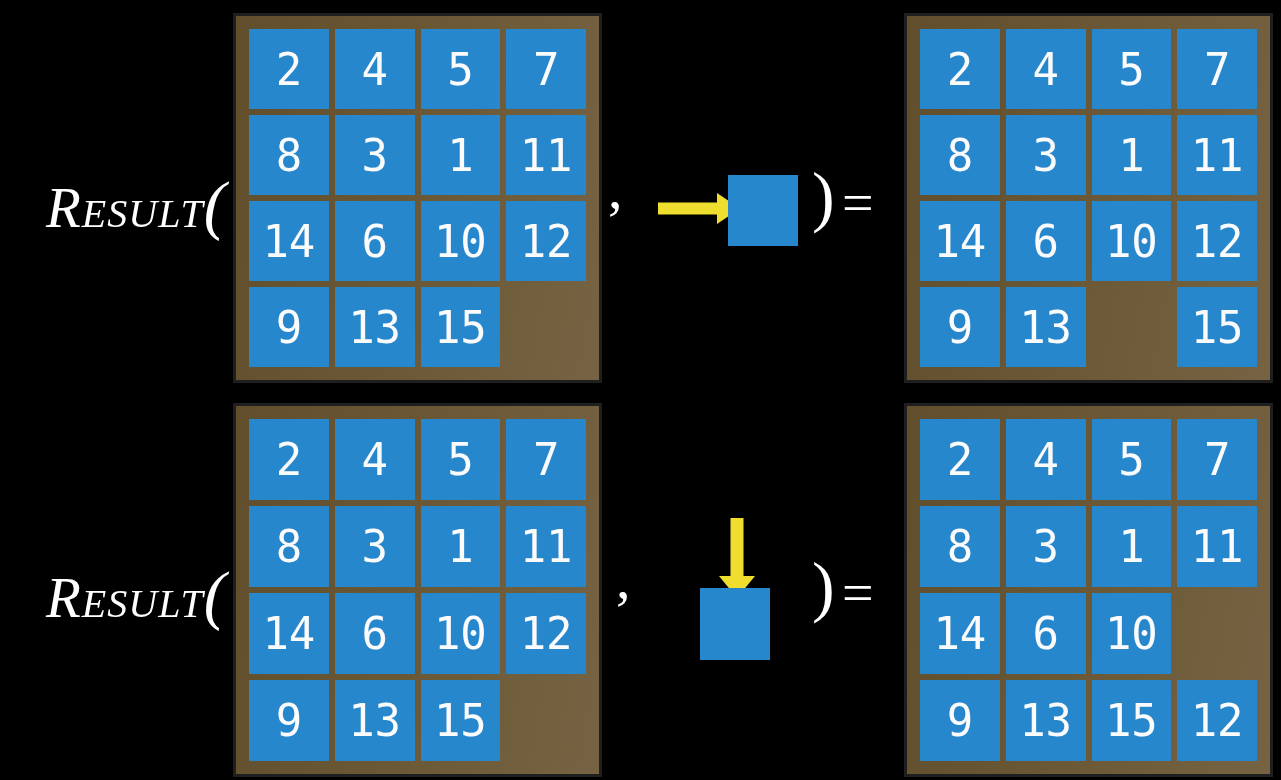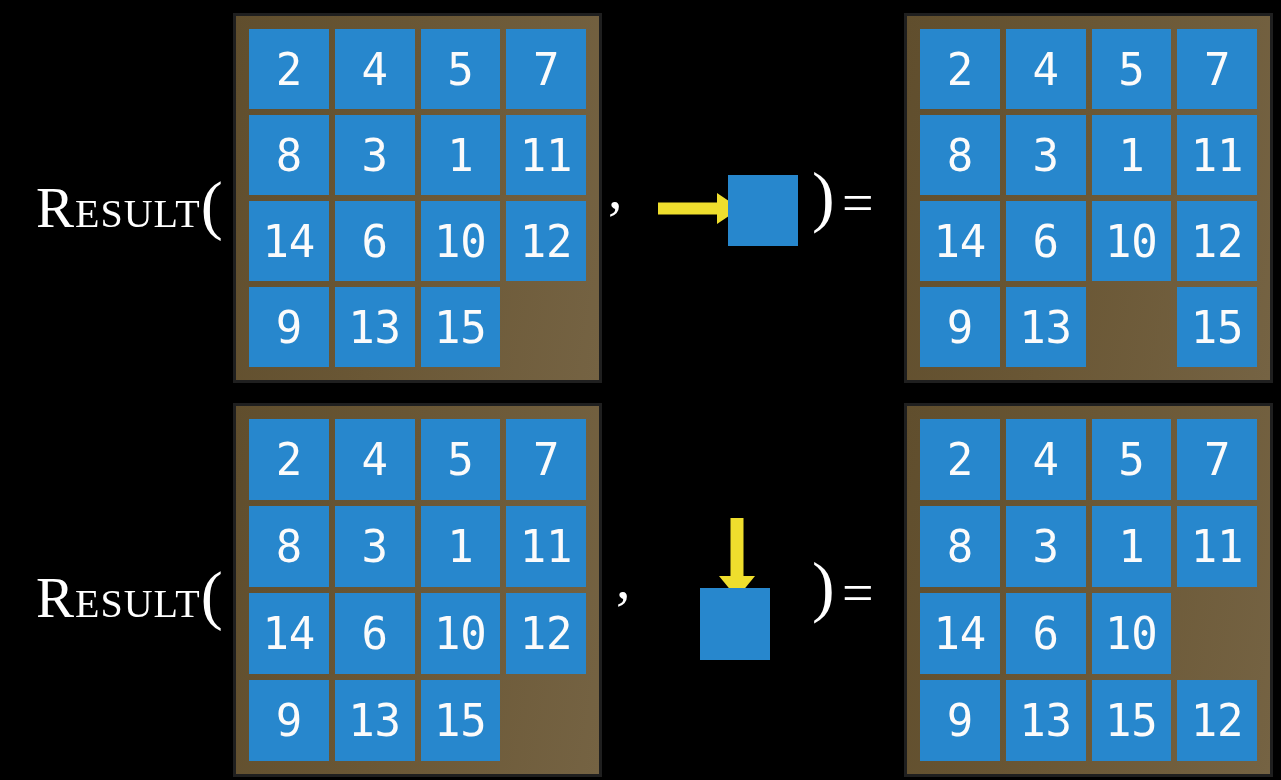--- a/index.html
+++ b/index.html
@@ -43,26 +43,27 @@
     align-items: center;
     justify-content: center;
     color: #FBFBFB;
     font-family: "DejaVu Sans Mono", monospace;
     font-size: 44px;
   }
   .cell.blank { background: transparent; }
   
   .result-label {
     position: absolute;
-    left: 36px;
+    left: 46px;
     color: var(--text-white);
     font-size: 57px;
     line-height: 1;
     letter-spacing: 1px;
     white-space: nowrap;
+    font-style: italic;
   }
   .result-label .smallcaps { font-variant: small-caps; }
   .result-label .paren { font-size: 66px; letter-spacing: 0; }
   .symbol {
     position: absolute;
     color: var(--text-white);
     line-height: 1;
   }
   .comma  { font-size: 58px; }
   .cparen { font-size: 68px; }

